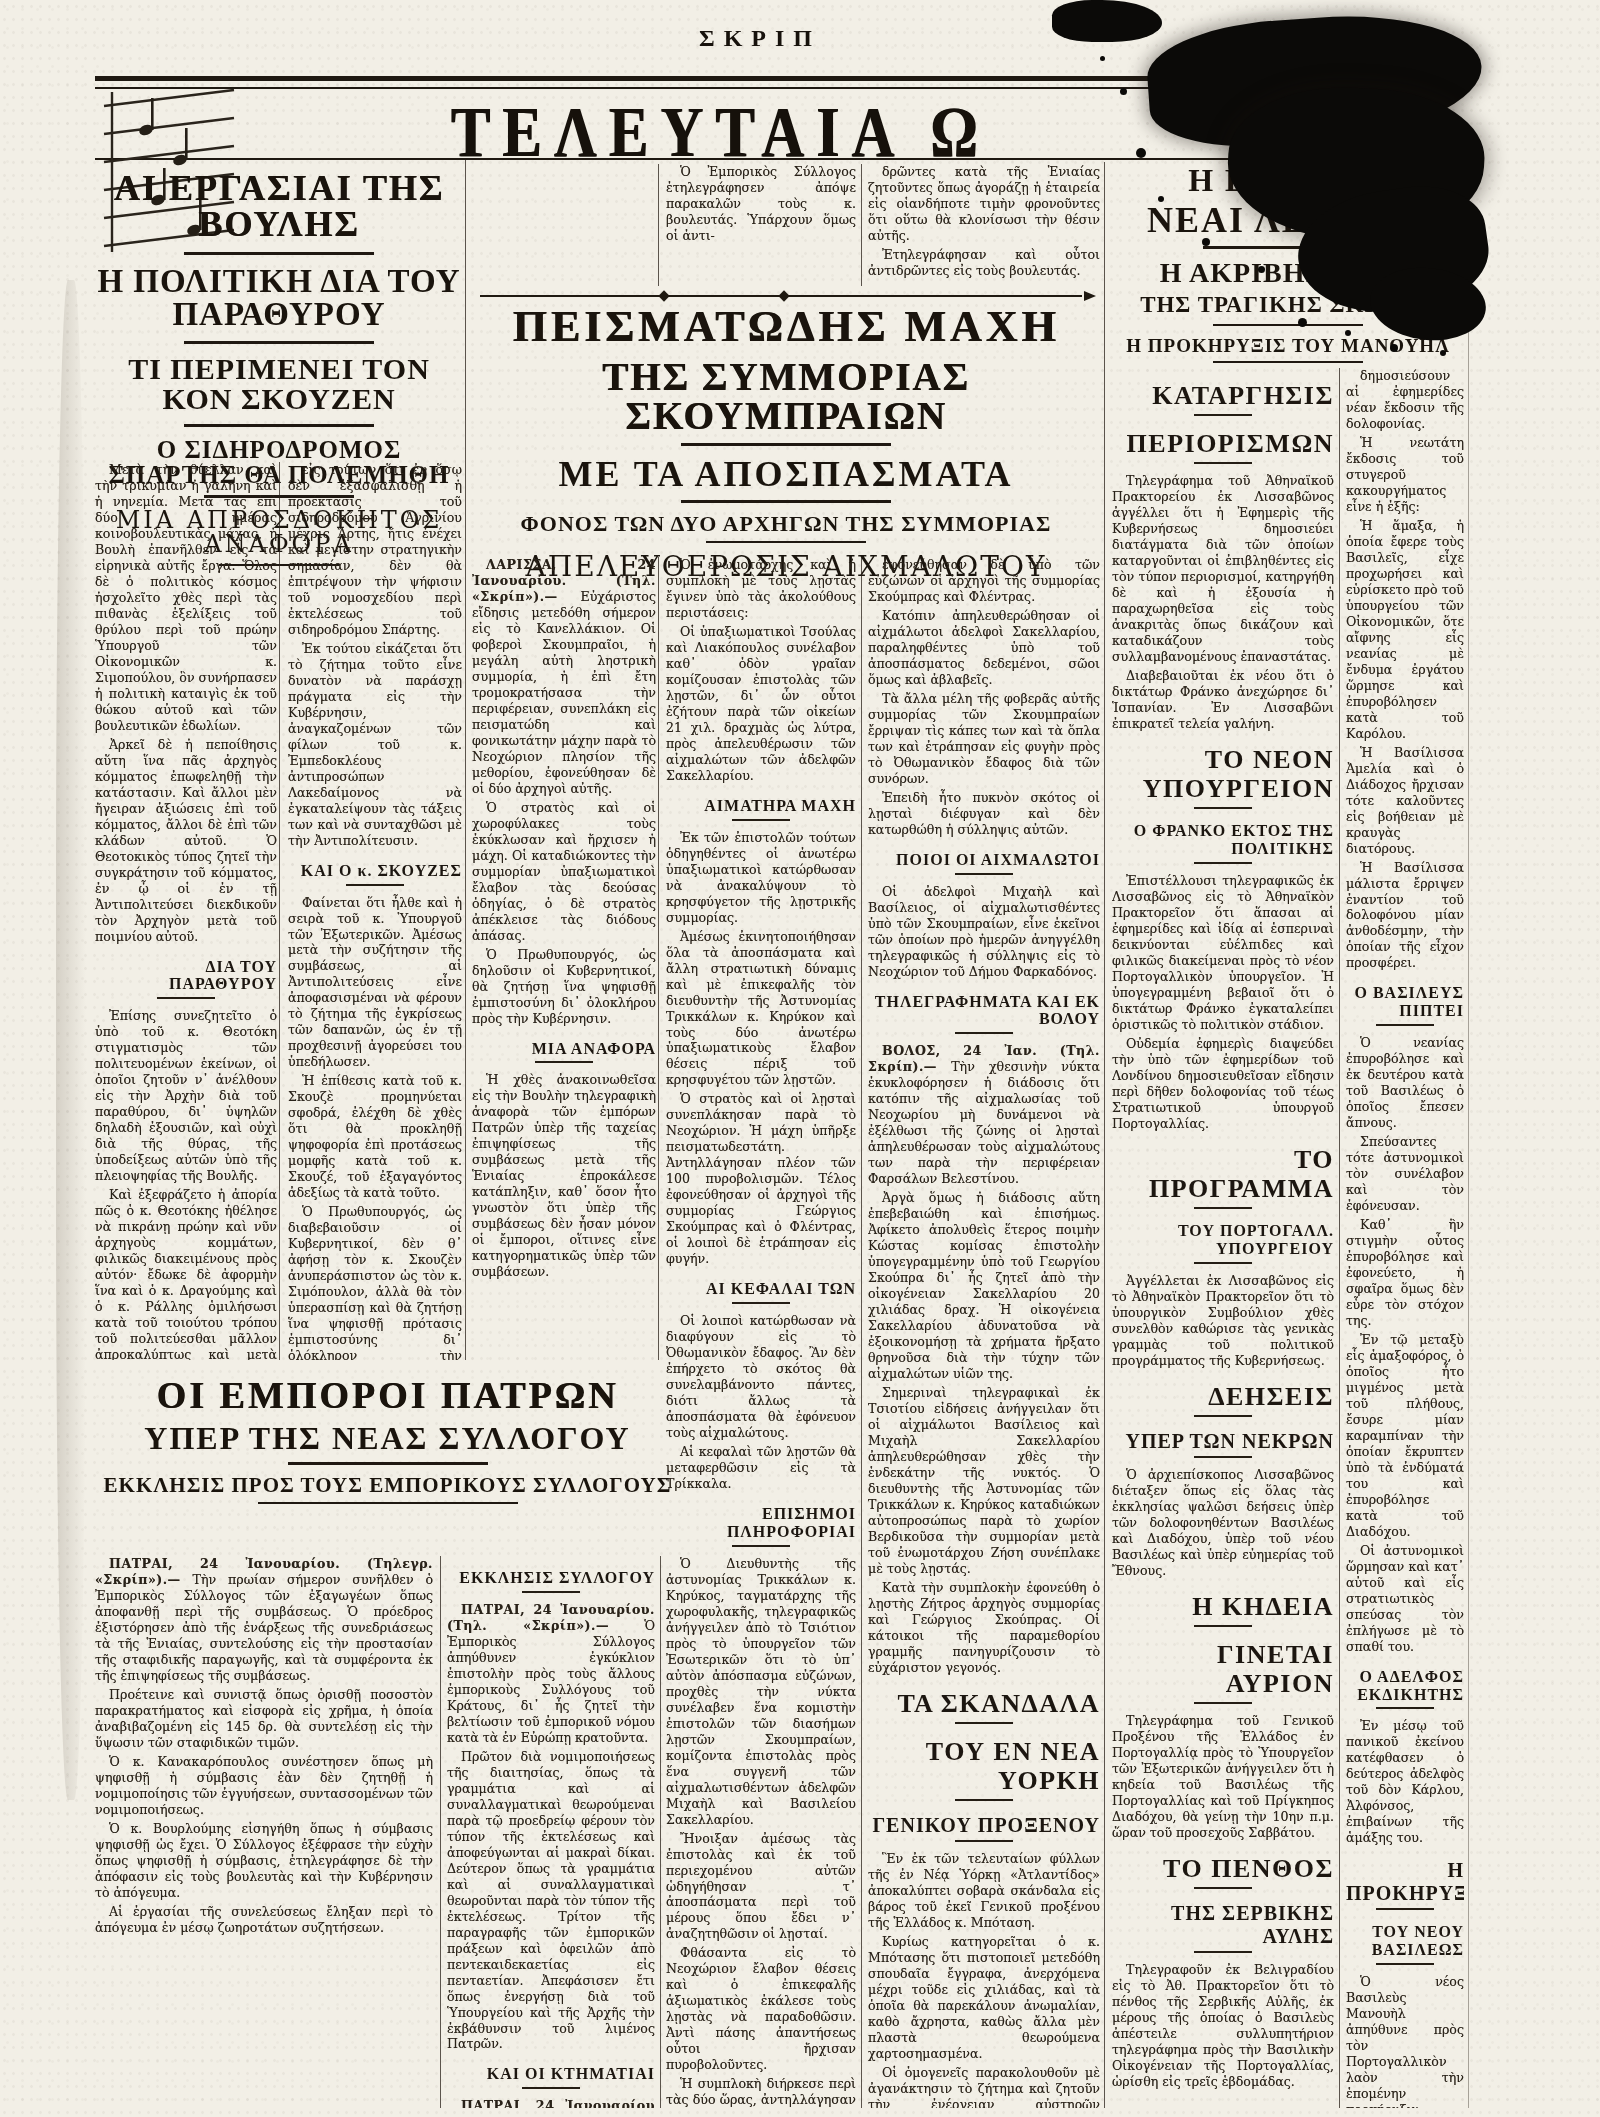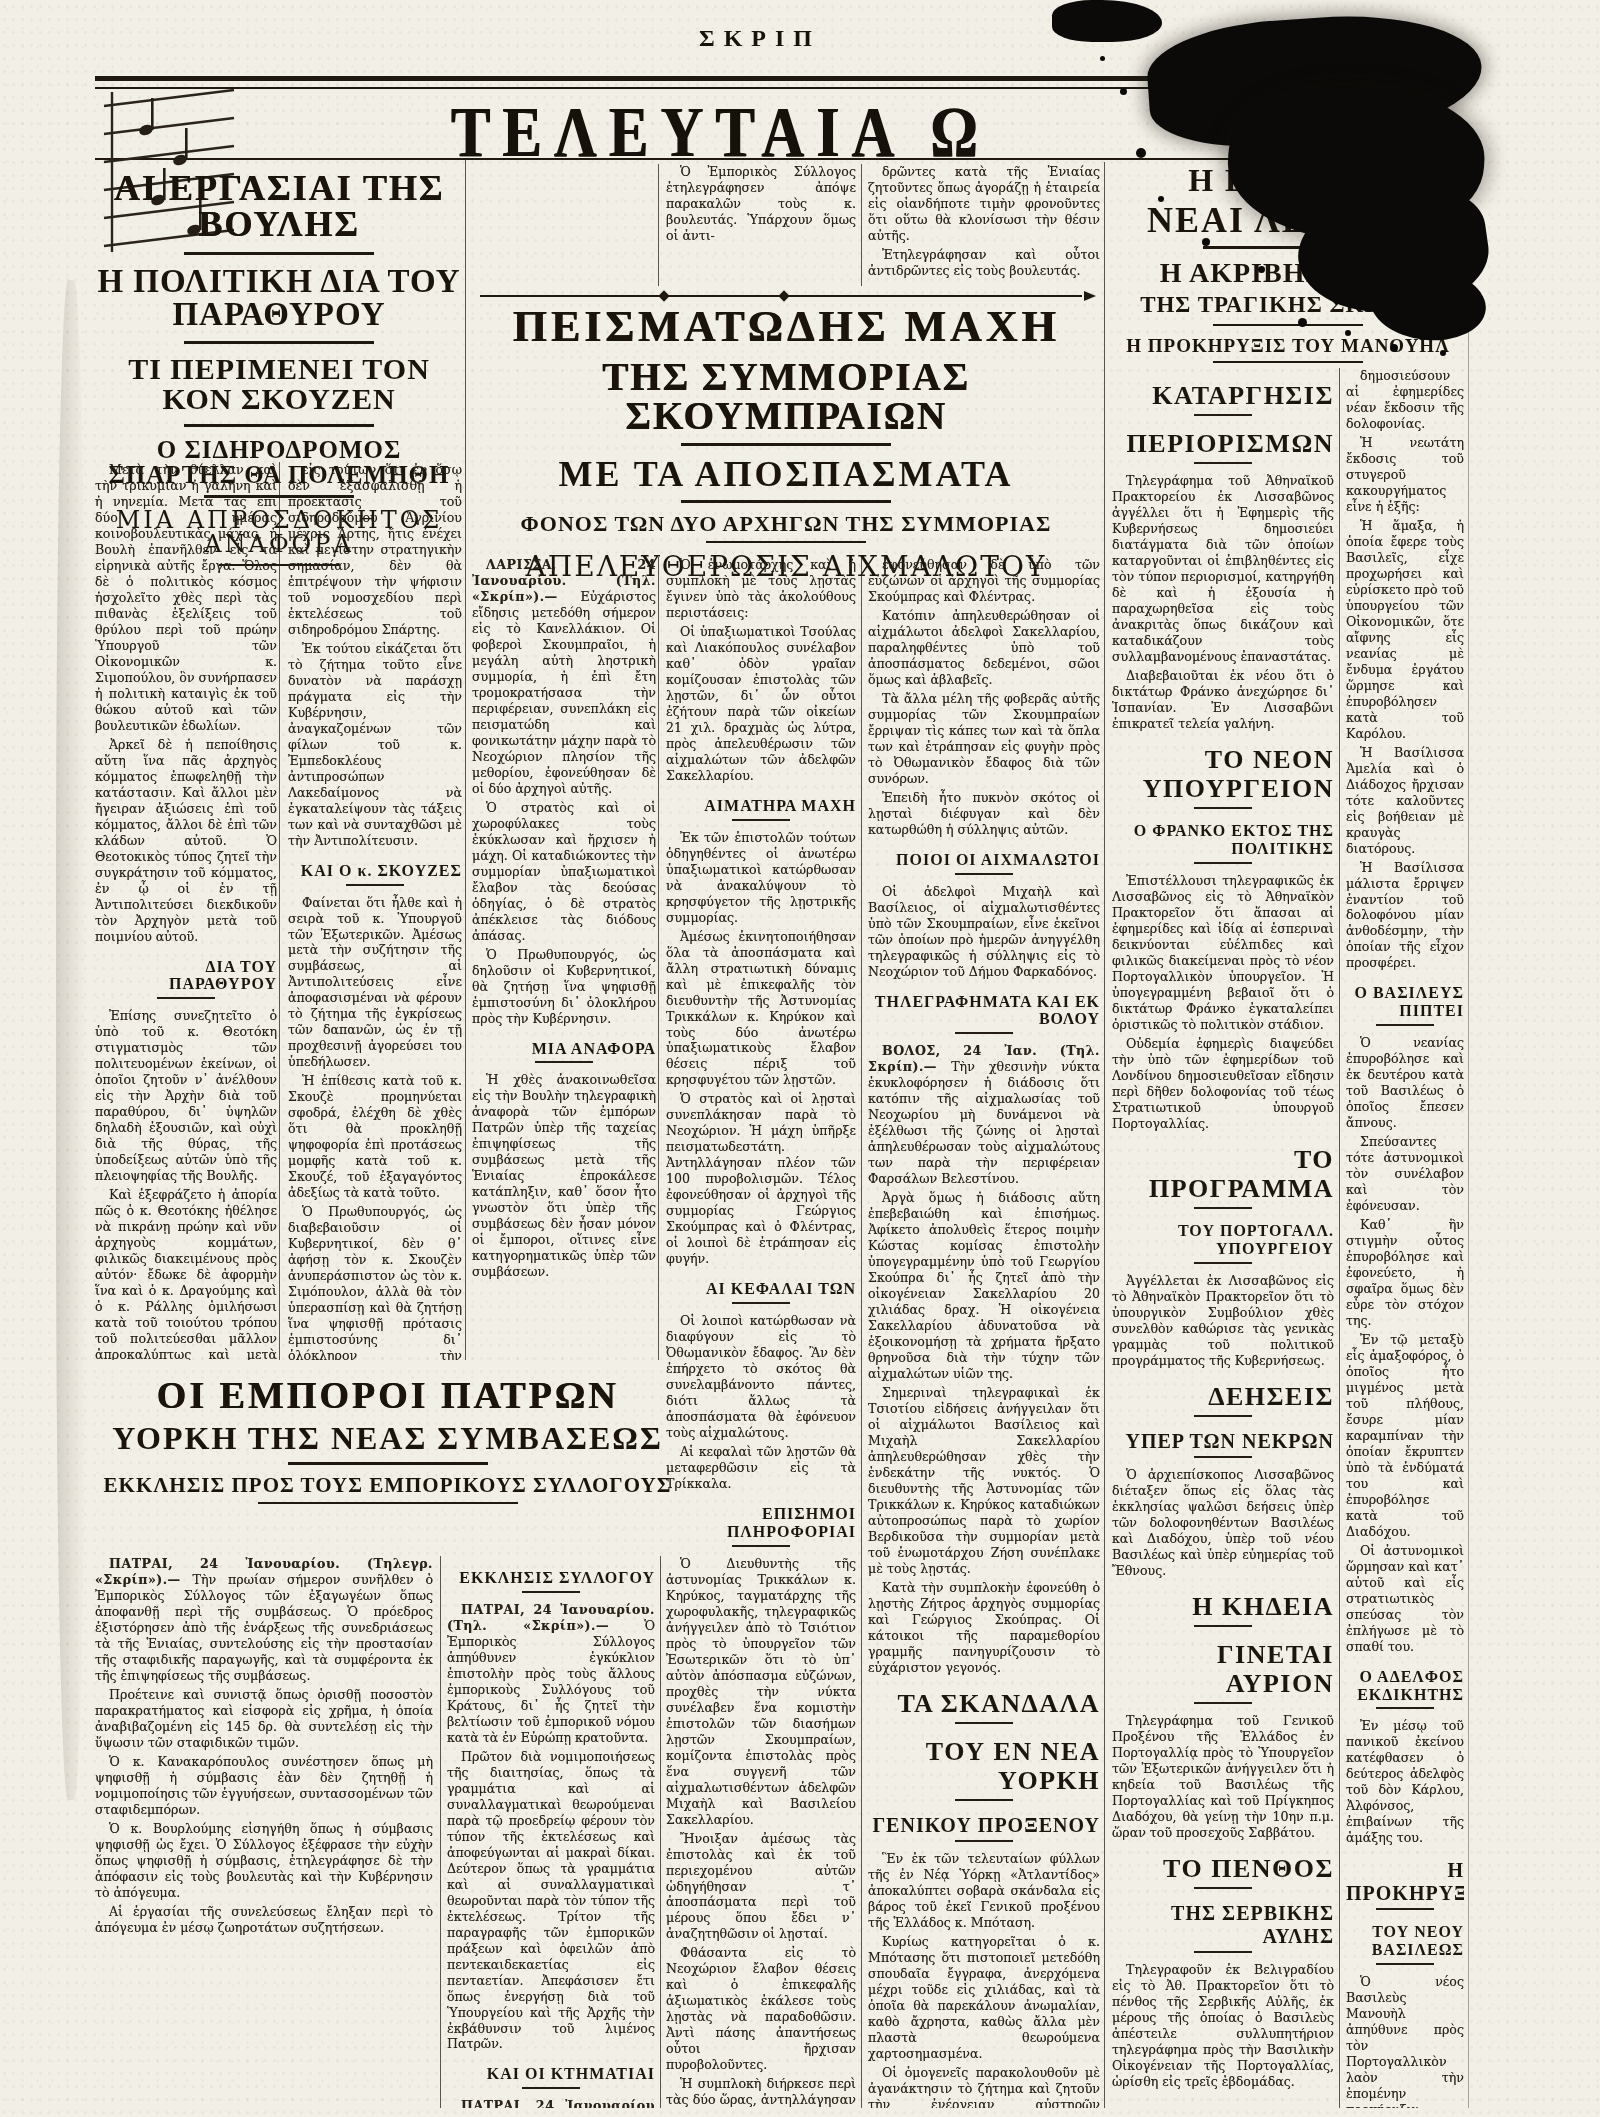--- a/index.html
+++ b/index.html
@@ -253,29 +253,29 @@
       <p class="para">Ἐν μέσῳ τοῦ πανικοῦ ἐκείνου κατέφθασεν ὁ δεύτερος ἀδελφὸς τοῦ δὸν Κάρλου, Ἀλφόνσος, ἐπιβαίνων τῆς ἁμάξης του.</p>
       <div class="shead m">Η ΠΡΟΚΗΡΥΞΙΣ</div>
       <div class="srule"></div>
       <div class="shead s">ΤΟΥ ΝΕΟΥ ΒΑΣΙΛΕΩΣ</div>
       <div class="srule"></div>
       <p class="para">Ὁ νέος Βασιλεὺς Μανουὴλ ἀπηύθυνε πρὸς τὸν Πορτογαλλικὸν λαὸν τὴν ἑπομένην προκήρυξιν:</p>
     </div>
 
   <div class="hlblock" style="left:95px;top:1376px;width:585px;">
     <div class="hl-p">ΟΙ ΕΜΠΟΡΟΙ ΠΑΤΡΩΝ</div>
-    <div class="hl-q">ΥΟΡΚΗ ΤΗΣ ΝΕΑΣ ΣΥΜΒΑΣΕΩΣ</div>
+    <div class="hl-q">ΥΠΕΡ ΤΗΣ ΝΕΑΣ ΣΥΛΛΟΓΟΥ</div>
     <div class="hbar" style="width:200px;"></div>
     <div class="hl-r">ΕΚΚΛΗΣΙΣ ΠΡΟΣ ΤΟΥΣ ΕΜΠΟΡΙΚΟΥΣ ΣΥΛΛΟΓΟΥΣ</div>
     <div class="hbar" style="width:260px;height:2px;"></div>
   </div>
   <div class="col" style="left:95px;top:1556px;width:338px;height:552px;">
       <p class="para lead"><b>ΠΑΤΡΑΙ, 24 Ἰανουαρίου. (Τηλεγρ. «Σκρίπ»).—</b> Τὴν πρωίαν σήμερον συνῆλθεν ὁ Ἐμπορικὸς Σύλλογος τῶν ἐξαγωγέων ὅπως ἀποφανθῇ περὶ τῆς συμβάσεως. Ὁ πρόεδρος ἐξιστόρησεν ἀπὸ τῆς ἐνάρξεως τῆς συνεδριάσεως τὰ τῆς Ἑνιαίας, συντελούσης εἰς τὴν προστασίαν τῆς σταφιδικῆς παραγωγῆς, καὶ τὰ συμφέροντα ἐκ τῆς ἐπιψηφίσεως τῆς συμβάσεως.</p>
       <p class="para">Προέτεινε καὶ συνιστᾷ ὅπως ὁρισθῇ ποσοστὸν παρακρατήματος καὶ εἰσφορὰ εἰς χρῆμα, ἡ ὁποία ἀναβιβαζομένη εἰς 145 δρ. θὰ συντελέσῃ εἰς τὴν ὕψωσιν τῶν σταφιδικῶν τιμῶν.</p>
-      <p class="para">Ὁ κ. Κανακαρόπουλος συνέστησεν ὅπως μὴ ψηφισθῇ ἡ σύμβασις ἐὰν δὲν ζητηθῇ ἡ νομιμοποίησις τῶν ἐγγυήσεων, συντασσομένων τῶν σταφιδεμπόρων.</p>
+      <p class="para">Ὁ κ. Κανακαρόπουλος συνέστησεν ὅπως μὴ ψηφισθῇ ἡ σύμβασις ἐὰν δὲν ζητηθῇ ἡ νομιμοποίησις τῶν ἐγγυήσεων, συντασσομένων τῶν νομιμοποιήσεως.</p>
       <p class="para">Ὁ κ. Βουρλούμης εἰσηγήθη ὅπως ἡ σύμβασις ψηφισθῇ ὡς ἔχει. Ὁ Σύλλογος ἐξέφρασε τὴν εὐχὴν ὅπως ψηφισθῇ ἡ σύμβασις, ἐτηλεγράφησε δὲ τὴν ἀπόφασιν εἰς τοὺς βουλευτὰς καὶ τὴν Κυβέρνησιν τὸ ἀπόγευμα.</p>
       <p class="para">Αἱ ἐργασίαι τῆς συνελεύσεως ἔληξαν περὶ τὸ ἀπόγευμα ἐν μέσῳ ζωηροτάτων συζητήσεων.</p>
     </div>
   <div class="col" style="left:447px;top:1556px;width:208px;height:552px;">
       <div class="shead s">ΕΚΚΛΗΣΙΣ ΣΥΛΛΟΓΟΥ</div>
       <div class="srule"></div>
       <p class="para lead"><b>ΠΑΤΡΑΙ, 24 Ἰανουαρίου. (Τηλ. «Σκρίπ»).—</b> Ὁ Ἐμπορικὸς Σύλλογος ἀπηύθυνεν ἐγκύκλιον ἐπιστολὴν πρὸς τοὺς ἄλλους ἐμπορικοὺς Συλλόγους τοῦ Κράτους, δι᾽ ἧς ζητεῖ τὴν βελτίωσιν τοῦ ἐμπορικοῦ νόμου κατὰ τὰ ἐν Εὐρώπῃ κρατοῦντα.</p>
       <p class="para">Πρῶτον διὰ νομιμοποιήσεως τῆς διαιτησίας, ὅπως τὰ γραμμάτια καὶ αἱ συναλλαγματικαὶ θεωρούμεναι παρὰ τῷ προεδρείῳ φέρουν τὸν τύπον τῆς ἐκτελέσεως καὶ ἀποφεύγωνται αἱ μακραὶ δίκαι. Δεύτερον ὅπως τὰ γραμμάτια καὶ αἱ συναλλαγματικαὶ θεωροῦνται παρὰ τὸν τύπον τῆς ἐκτελέσεως. Τρίτον τῆς παραγραφῆς τῶν ἐμπορικῶν πράξεων καὶ ὀφειλῶν ἀπὸ πεντεκαιδεκαετίας εἰς πενταετίαν. Ἀπεφάσισεν ἔτι ὅπως ἐνεργήσῃ διὰ τοῦ Ὑπουργείου καὶ τῆς Ἀρχῆς τὴν ἐκβάθυνσιν τοῦ λιμένος Πατρῶν.</p>
       <div class="shead s">ΚΑΙ ΟΙ ΚΤΗΜΑΤΙΑΙ</div>
       <div class="srule"></div>

